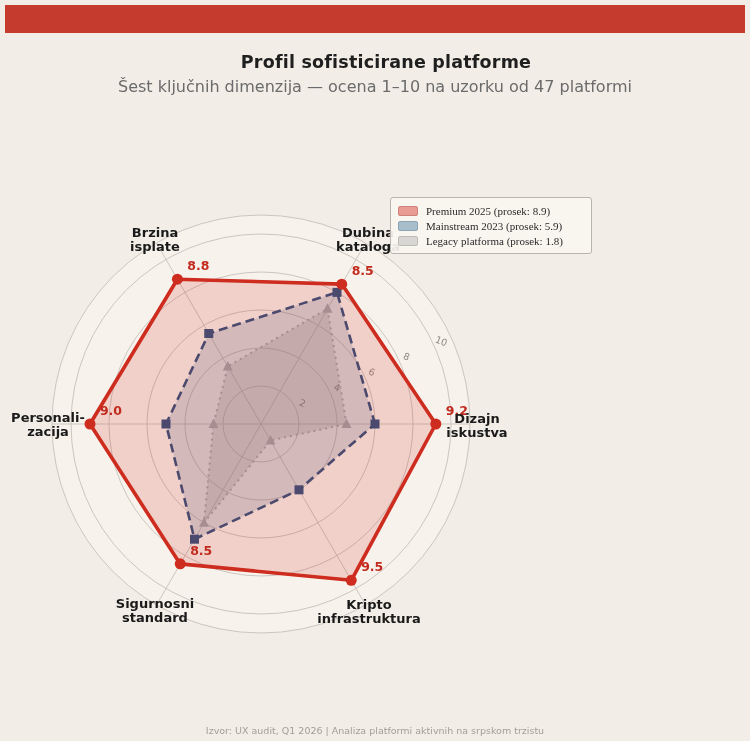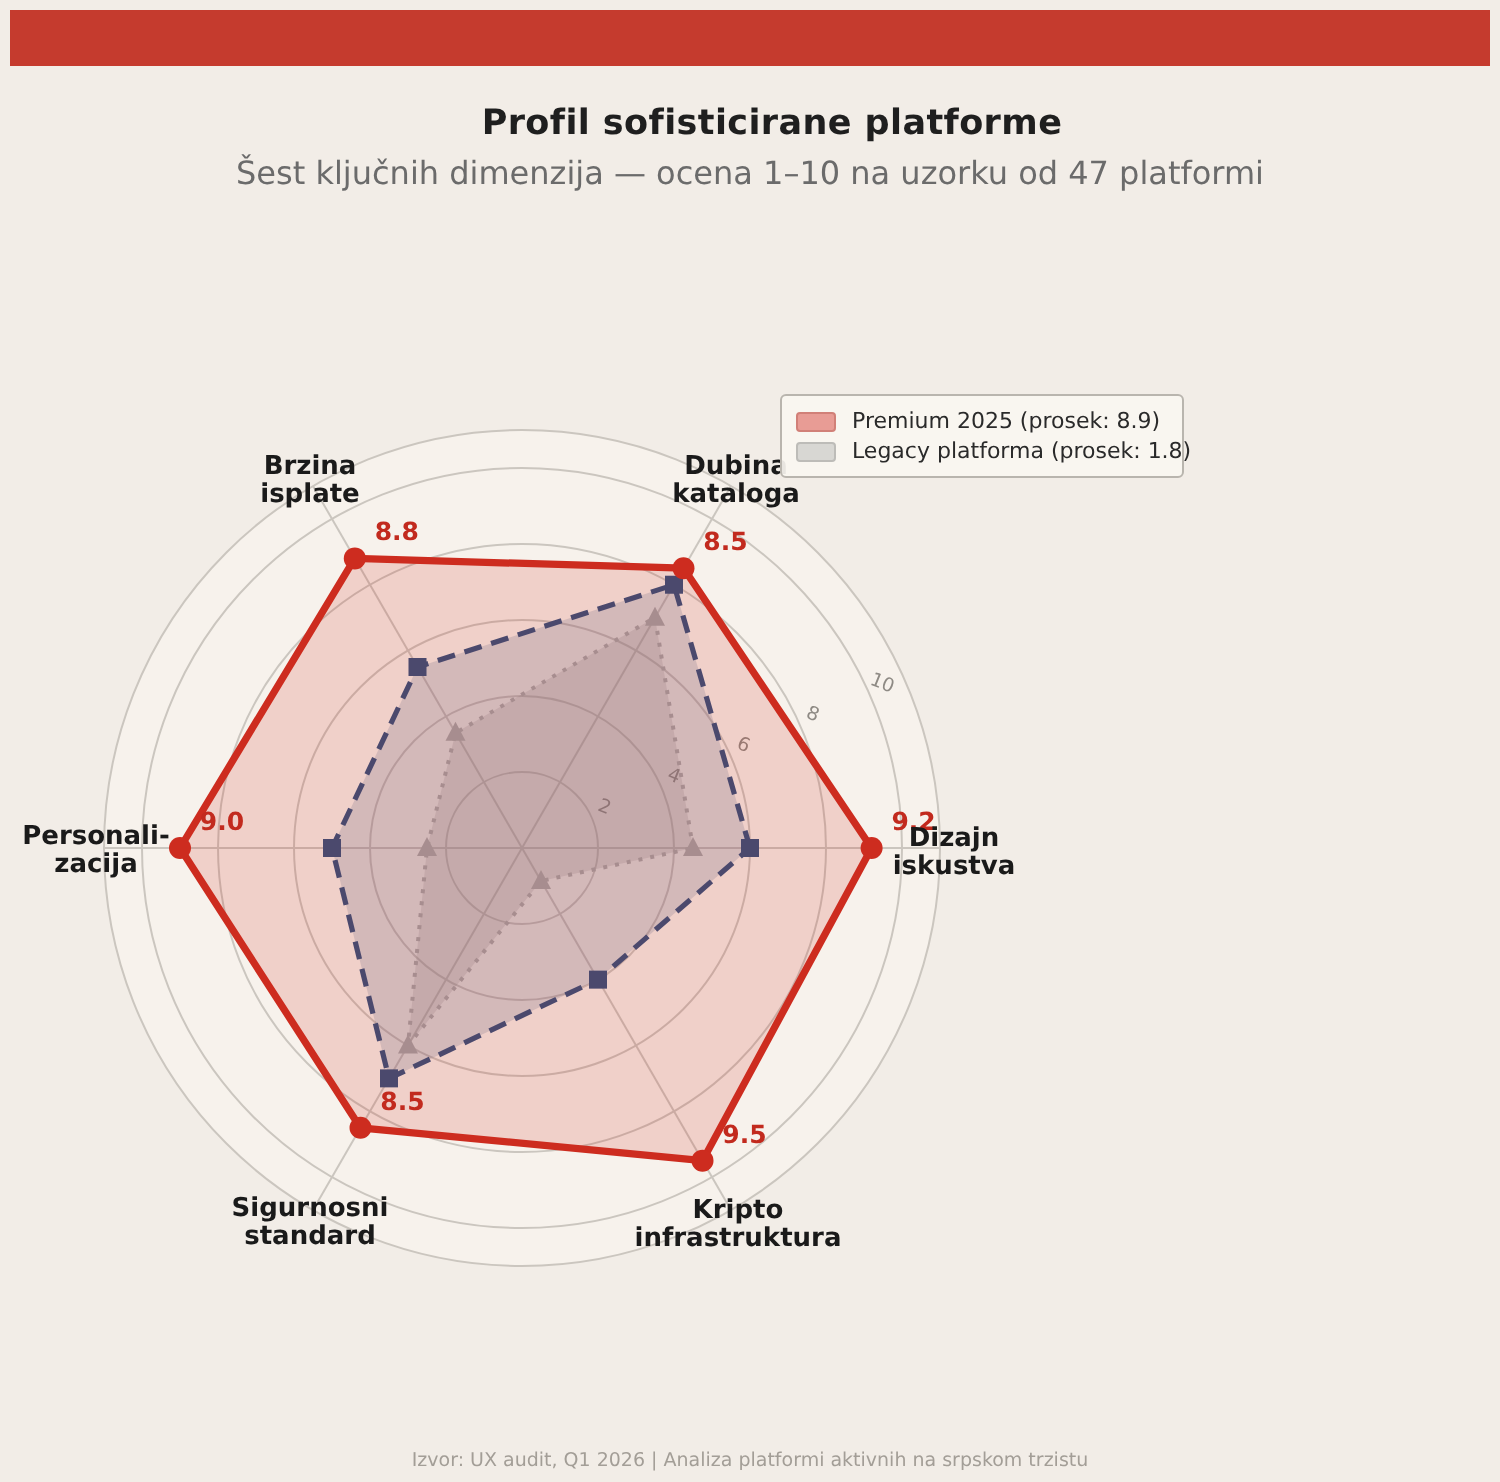--- a/index.html
+++ b/index.html
@@ -17,21 +17,21 @@
     font-size:16px;color:#6b6b6b;
   }
   #chart-svg{position:absolute;left:0;top:0;}
   #legend{
     position:absolute;left:390px;top:197px;width:202px;box-sizing:border-box;
     background:rgba(250,246,241,.92);border:1px solid #b9b5ae;border-radius:3px;
     padding:5px 8px 5px 7px;z-index:5;
   }
   .legend-row{display:flex;align-items:center;height:15px;}
   .legend-swatch{width:18px;height:8px;border-radius:2px;margin-right:8px;flex:0 0 auto;border:1px solid rgba(0,0,0,.15);}
-  .legend-label{font-size:11px;color:#2a2a2a;white-space:nowrap;}
+  .legend-label{font-size:11px;color:#2a2a2a;white-space:nowrap;font-family:Liberation Serif, serif;}
   #footer{
     position:absolute;left:0;top:725px;width:750px;text-align:center;
     font-size:9.5px;color:#a39e97;
   }
   text{font-family:"DejaVu Sans","Liberation Sans",sans-serif;}
 </style>
 </head>
 <body>
 
 <div id="stage">
@@ -91,19 +91,23 @@
       <text x="155" y="608" font-size="13" font-weight="bold" fill="#1a1a1a" text-anchor="middle"><tspan x="155" y="608">Sigurnosni</tspan><tspan x="155" y="622">standard</tspan></text>
       <text x="369" y="609" font-size="13" font-weight="bold" fill="#1a1a1a" text-anchor="middle"><tspan x="369" y="609">Kripto</tspan><tspan x="369" y="623">infrastruktura</tspan></text>
     </svg>
 
   <div id="legend">
     <div class="legend-row">
       <span class="legend-swatch" style="background: rgb(232, 156, 149); border-color: rgb(209, 128, 120);"></span>
       <span class="legend-label">Premium 2025 (prosek: 8.9)</span>
     </div>
     <div class="legend-row">
+      <span class="legend-swatch" style="background: rgb(169, 190, 203); border-color: rgb(141, 164, 179);"></span>
+      <span class="legend-label">Mainstream 2023 (prosek: 5.9)</span>
+    </div>
+    <div class="legend-row">
       <span class="legend-swatch" style="background: rgb(216, 215, 211); border-color: rgb(189, 188, 184);"></span>
       <span class="legend-label">Legacy platforma (prosek: 1.8)</span>
     </div>
   </div>
 
   <div id="footer">Izvor: UX audit, Q1 2026 | Analiza platformi aktivnih na srpskom trzistu</div>
 </div>
 
 </body></html>

